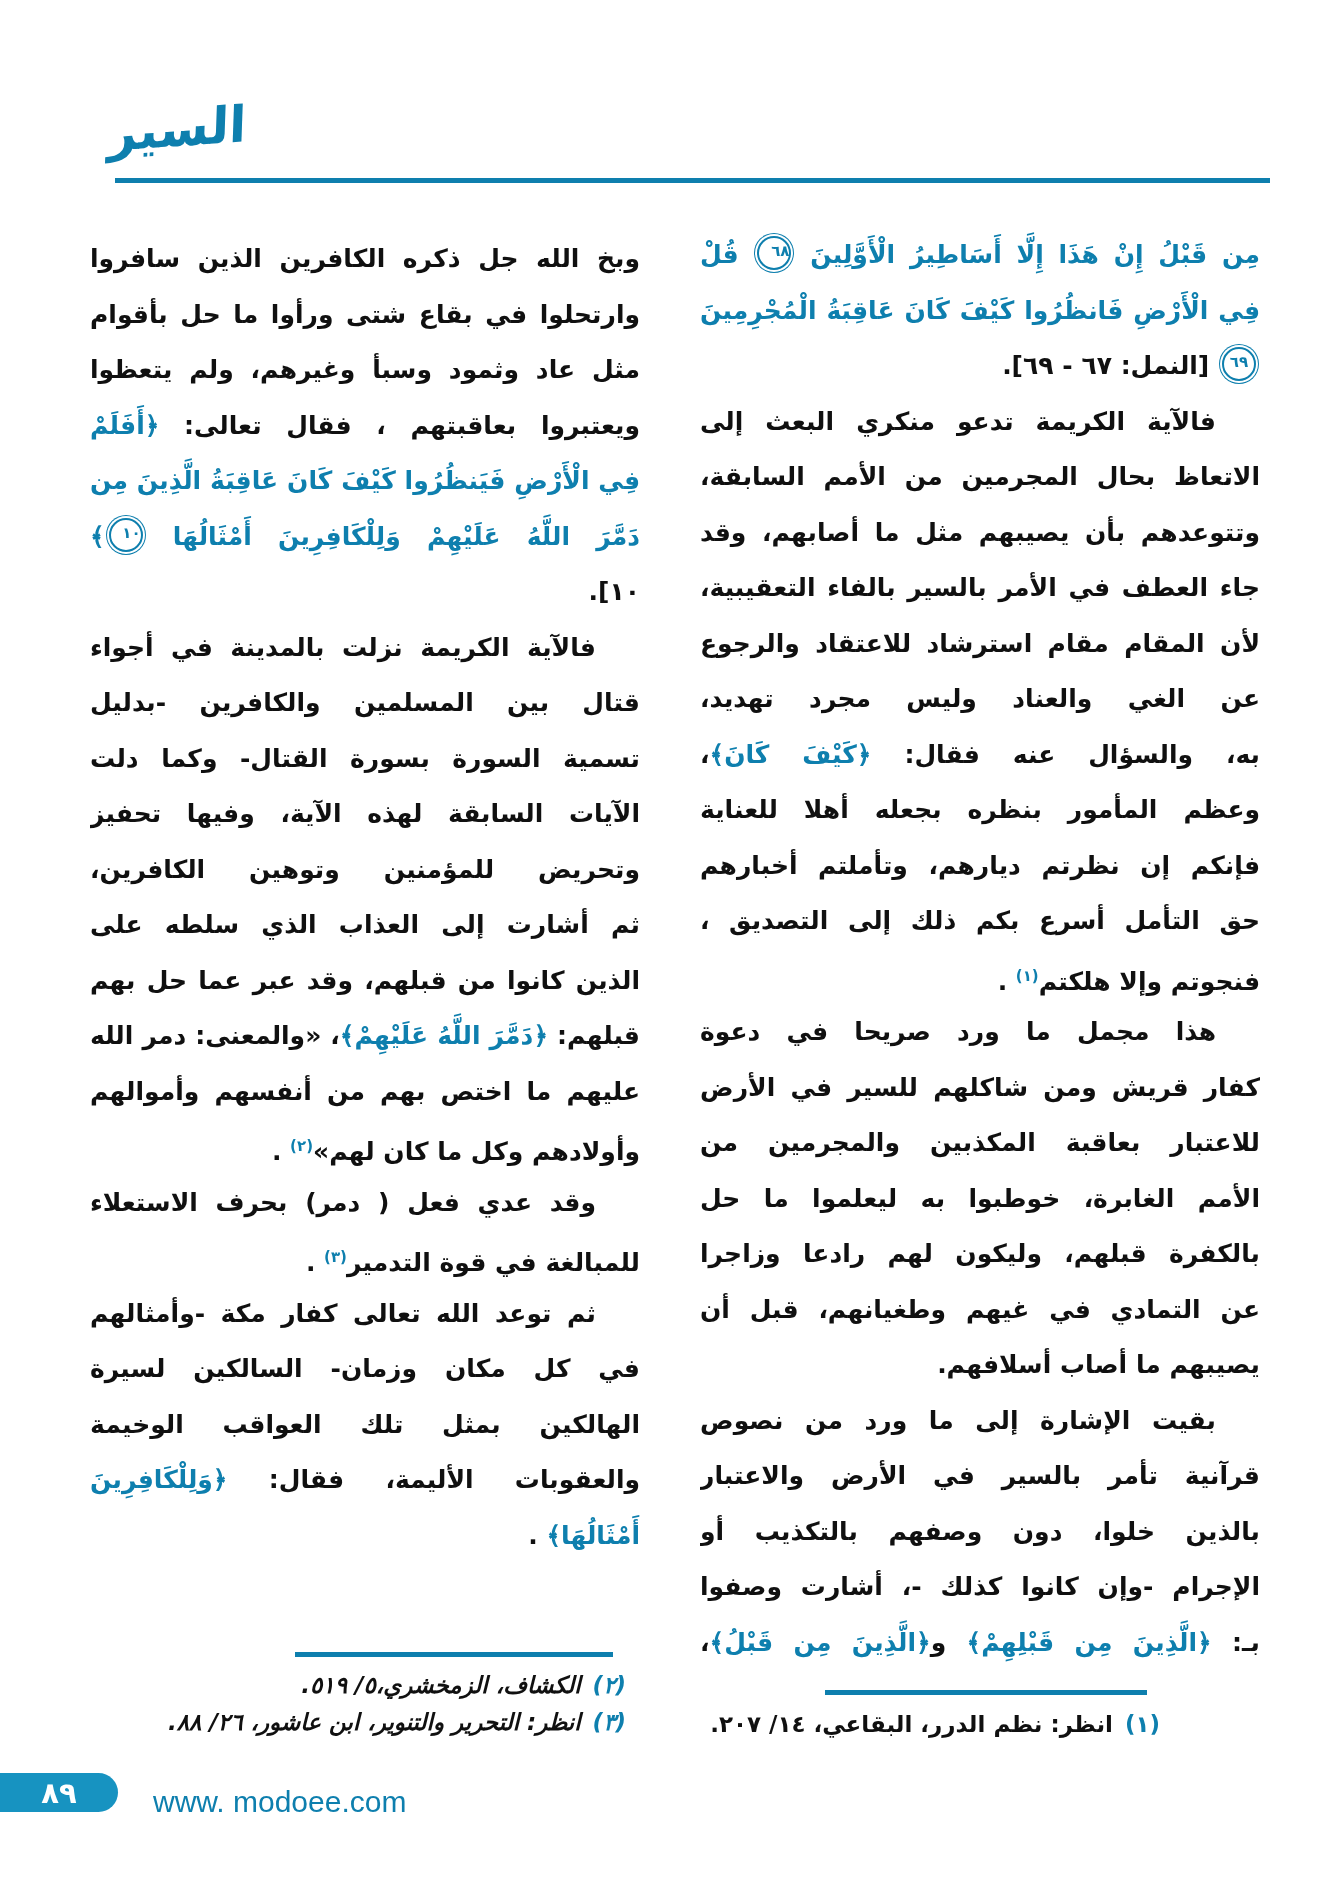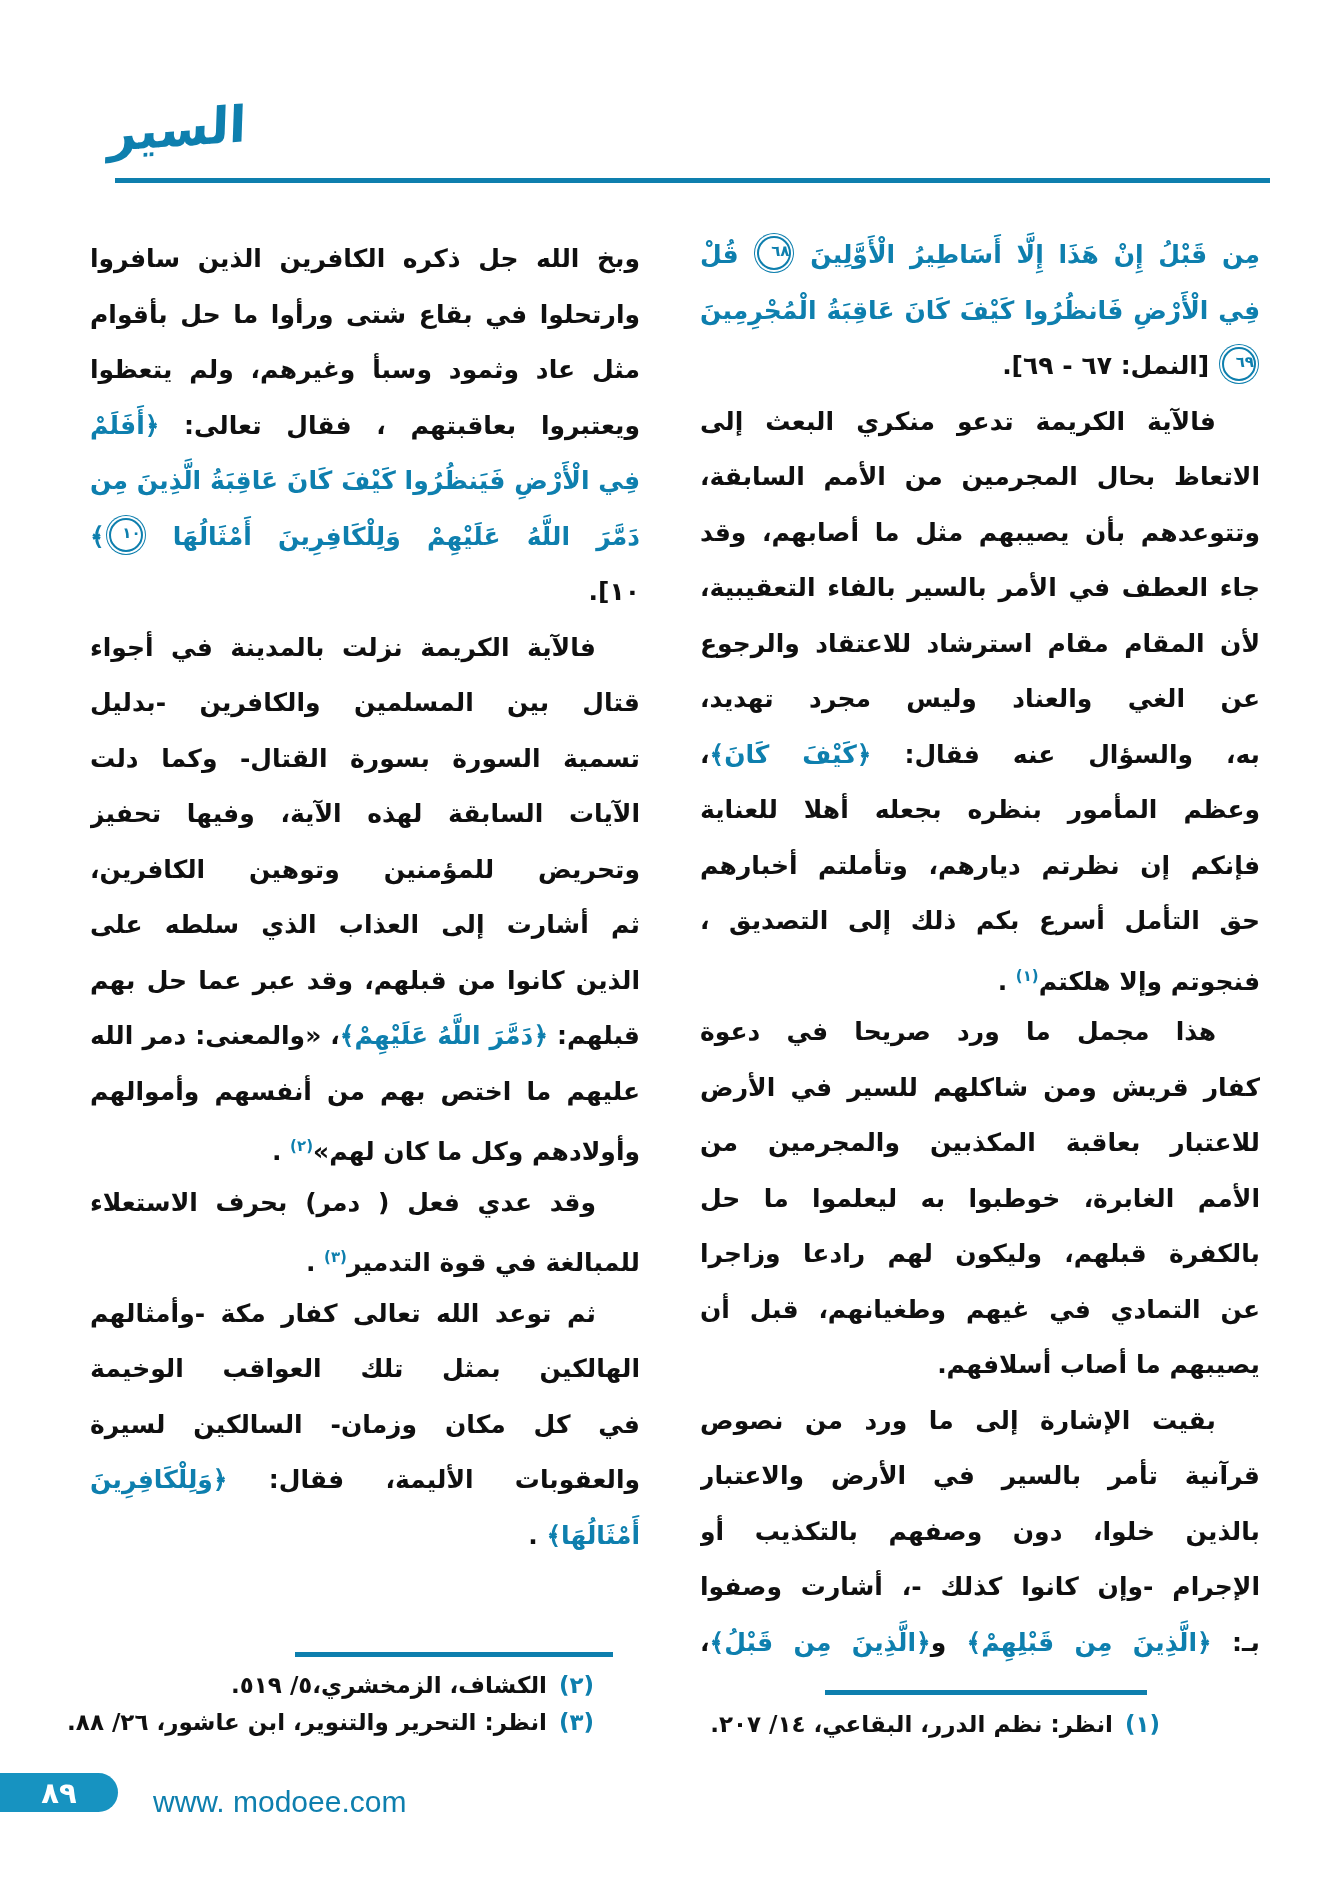--- a/index.html
+++ b/index.html
@@ -27,34 +27,34 @@
     text-align:justify; text-align-last:justify;
     overflow:hidden;
   }
   .line.st{text-align:right; text-align-last:auto;}
   .line.ind{padding-right:44px;}
   .tq{color:var(--accent);}
   .tf{color:var(--accent); font-size:15px; vertical-align:9px; letter-spacing:2px;}
   .ayah{
     display:inline-block; width:30px; height:30px; border:2px solid var(--accent);
     border-radius:50%; color:var(--accent); font-size:15px; line-height:27px;
-    vertical-align:middle; margin:0 4px 6px 4px;
+    text-align:center; vertical-align:middle; margin:0 4px 6px 4px;
     box-shadow:0 0 0 2px #fff, 0 0 0 3px var(--accent);
     background:#fff;
   }
   
   .fnsep{position:absolute; height:5px; background:var(--accent);}
   .fnsep-right{left:825px; width:322px; top:1690px;}
   .fnsep-left{left:295px; width:318px; top:1652px;}
   .fn{
     position:absolute; direction:rtl; color:var(--text);
     font-size:23px; font-weight:bold;
   }
   .fn-right{left:690px; width:470px; top:1706px;}
-  .fn-left{left:74px; width:520px; top:1667px;}
+  .fn-left{left:106px; width:520px; top:1667px;font-style:italic;}
   .fnline{height:37px; line-height:37px; text-align:right; white-space:nowrap;}
   .fnnum{color:var(--accent); margin-left:12px;}
   
   .tab{
     position:absolute; left:0; top:1773px; width:118px; height:39px;
     background:var(--tab); border-radius:0 30px 30px 0;
     display:flex; align-items:center; justify-content:center;
   }
   .pagenum{color:#fff; font-size:29px; font-weight:bold; direction:rtl;}
   .url{
@@ -111,22 +111,22 @@
       <div class="line"><span class="tb">الآيات السابقة لهذه الآية، وفيها تحفيز</span></div>
       <div class="line"><span class="tb">وتحريض للمؤمنين وتوهين الكافرين،</span></div>
       <div class="line"><span class="tb">ثم أشارت إلى العذاب الذي سلطه على</span></div>
       <div class="line"><span class="tb">الذين كانوا من قبلهم، وقد عبر عما حل بهم</span></div>
       <div class="line"><span class="tb">قبلهم: </span><span class="tq">﴿دَمَّرَ اللَّهُ عَلَيْهِمْ﴾</span><span class="tb">، «والمعنى: دمر الله</span></div>
       <div class="line"><span class="tb">عليهم ما اختص بهم من أنفسهم وأموالهم</span></div>
       <div class="line st"><span class="tb">وأولادهم وكل ما كان لهم»</span><span class="tf">(٢)</span><span class="tb"> .</span></div>
       <div class="line ind"><span class="tb">وقد عدي فعل ( دمر) بحرف الاستعلاء</span></div>
       <div class="line st"><span class="tb">للمبالغة في قوة التدمير</span><span class="tf">(٣)</span><span class="tb"> .</span></div>
       <div class="line ind"><span class="tb">ثم توعد الله تعالى كفار مكة -وأمثالهم</span></div>
+      <div class="line"><span class="tb">في كل مكان وزمان- السالكين لسيرة</span></div>
       <div class="line"><span class="tb">الهالكين بمثل تلك العواقب الوخيمة</span></div>
-      <div class="line"><span class="tb">في كل مكان وزمان- السالكين لسيرة</span></div>
       <div class="line"><span class="tb">والعقوبات الأليمة، فقال: </span><span class="tq">﴿وَلِلْكَافِرِينَ</span></div>
       <div class="line st"><span class="tq">أَمْثَالُهَا﴾</span><span class="tb"> .</span></div>
     </div>
 
   <div class="fnsep fnsep-left"></div>
   <div class="fnsep fnsep-right"></div>
   <div class="fn fn-right" id="fn-right">
       <div class="fnline"><span class="fnnum">(١)</span><span>انظر: نظم الدرر، البقاعي، ١٤/ ٢٠٧.</span></div>
     </div>
   <div class="fn fn-left" id="fn-left">

